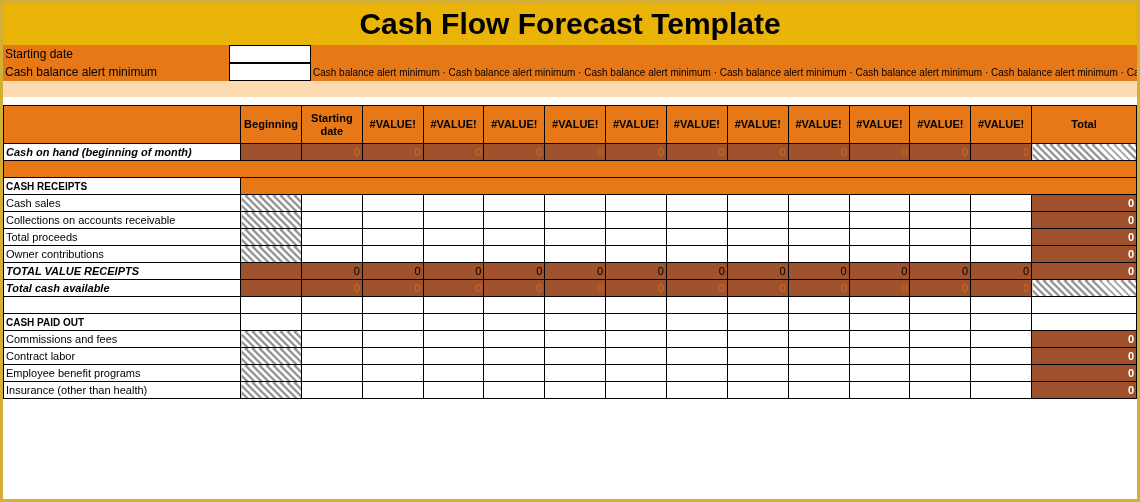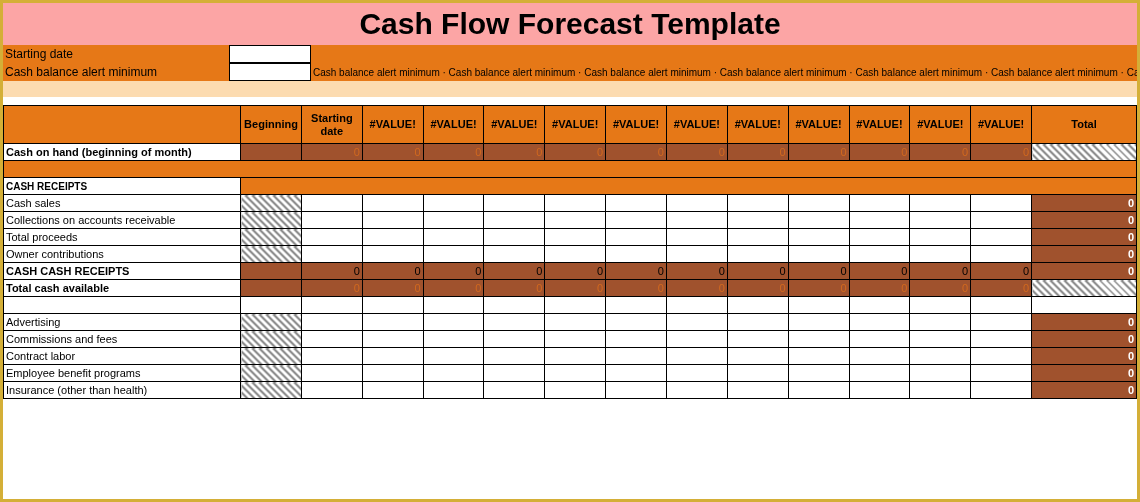--- a/index.html
+++ b/index.html
@@ -12,21 +12,21 @@
     height: 502px;
     overflow: hidden;
     border: 3px solid #d4af37;
   }
   .container {
     width: 100%;
     height: 100%;
     background: #fff;
   }
   .title {
-    background: #fca5a5;
+    background: #eab308;
     color: #000;
     font-size: 30px;
     font-weight: bold;
     text-align: center;
     padding: 4px 0;
     font-family: Arial, sans-serif;
   }
   .top-inputs {
     background: #e67817;
     color: #000;
@@ -129,20 +129,21 @@
     );
   }
   .total-col {
     background: #a0522d;
     color: #fff;
     text-align: right;
     font-weight: bold;
   }
   .bold-label {
     font-weight: bold;
+    font-style: italic;
   }
   .white-row td {
     background: #fff;
   }
 </style>
 </head>
 <body>
 
 <div class="container">
 
@@ -303,21 +304,21 @@
           <td></td>
           <td></td>
           <td></td>
           <td></td>
           <td></td>
           <td></td>
       <td class="total-col">0</td>
     </tr>
 
     <tr>
-      <td class="bold-label">CASH CASH RECEIPTS</td>
+      <td class="bold-label">TOTAL VALUE RECEIPTS</td>
       <td class="brown-cell-dark"></td>
       <td class="brown-cell-dark">0</td>
       <td class="brown-cell-dark">0</td>
       <td class="brown-cell-dark">0</td>
       <td class="brown-cell-dark">0</td>
       <td class="brown-cell-dark">0</td>
       <td class="brown-cell-dark">0</td>
       <td class="brown-cell-dark">0</td>
       <td class="brown-cell-dark">0</td>
       <td class="brown-cell-dark">0</td>
@@ -356,38 +357,38 @@
           <td></td>
           <td></td>
           <td></td>
           <td></td>
           <td></td>
           <td></td>
           <td></td>
           <td></td>
     </tr>
 
-
-    <tr>
-      <td>Advertising</td>
-      <td class="hatched"></td>
-      <td></td>
-          <td></td>
-          <td></td>
-          <td></td>
-          <td></td>
-          <td></td>
-          <td></td>
-          <td></td>
-          <td></td>
-          <td></td>
-          <td></td>
-          <td></td>
-      <td class="total-col">0</td>
-    </tr>
+    <tr class="section-header">
+      <td>CASH PAID OUT</td>
+      <td></td>
+          <td></td>
+          <td></td>
+          <td></td>
+          <td></td>
+          <td></td>
+          <td></td>
+          <td></td>
+          <td></td>
+          <td></td>
+          <td></td>
+          <td></td>
+          <td></td>
+          <td></td>
+    </tr>
+
     <tr>
       <td>Commissions and fees</td>
       <td class="hatched"></td>
       <td></td>
           <td></td>
           <td></td>
           <td></td>
           <td></td>
           <td></td>
           <td></td>

